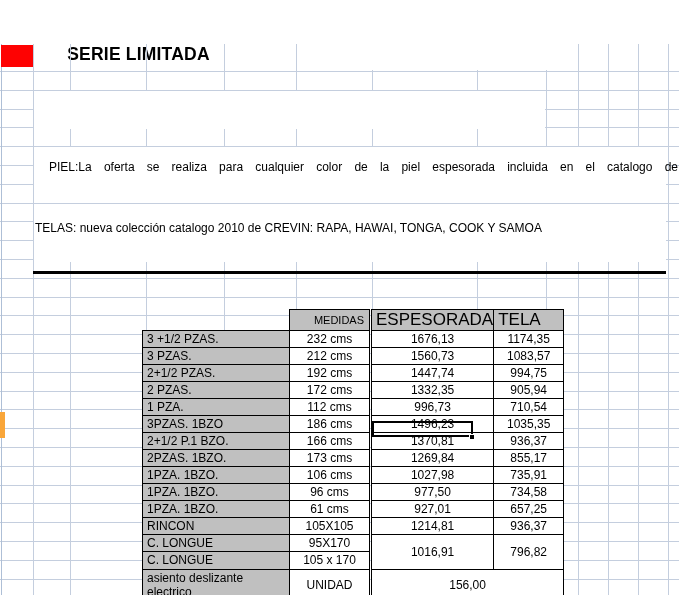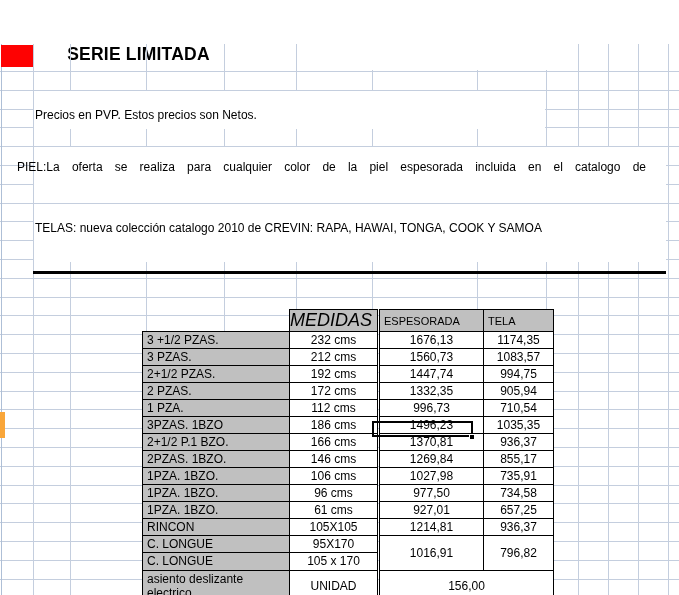--- a/index.html
+++ b/index.html
@@ -14,39 +14,39 @@
   .vline{position:absolute;top:0;width:1px;height:590px;background:#c4cede;pointer-events:none;}
   .vline.strong{background:#aebfd6;}
 
   
   .patch{position:absolute;background:#fff;}
 
   
   .txt{position:absolute;font-size:12px;line-height:15px;white-space:nowrap;}
   #title{left:300px;top:3px;width:277px;text-align:center;
          font-size:17.5px;font-weight:bold;letter-spacing:.2px;white-space:nowrap;margin-top:44px;}
-  #note-piel1{left:17px;top:116px;width:629px;white-space:normal;
+  #note-piel1{left:49px;top:116px;width:629px;white-space:normal;
               text-align:justify;text-align-last:justify;}
   #thickline{position:absolute;left:33px;top:227px;width:633px;height:3px;background:#000;}
 
   
   #cellA1{position:absolute;left:1px;top:1px;width:32px;height:22px;background:#fe0202;}
   #rowmarker{position:absolute;left:0;top:368px;width:5px;height:26px;background:#f9a63a;}
 
   
   #pricetable{position:absolute;left:142px;top:265px;border-collapse:collapse;table-layout:fixed;}
   #pricetable td,#pricetable th{border:1px solid #000;font-size:12px;font-weight:normal;
         padding:0;overflow:hidden;white-space:nowrap;background:#fff;}
   #pricetable .ghost{border:none;background:transparent;}
   #pricetable .g{background:#c0c0c0;}
   #pricetable .lbl{text-align:left;padding-left:4px;}
   #pricetable .ctr{text-align:center;}
   #pricetable .dbl{border-left:3px double #000;}
-  #pricetable th.hmed{font-style:italic;text-align:center;padding-right:5px;font-size:18px;}
-  #pricetable th.hlft{text-align:left;padding-left:4px;font-size:11px;}
+  #pricetable th.hmed{text-align:right;padding-right:5px;font-size:11px;}
+  #pricetable th.hlft{text-align:left;padding-left:4px;font-size:17px;}
   #pricetable tr{height:17px;}
   #pricetable tr.hdr{height:19px;}
   #pricetable tr.cl{height:17.3px;margin-left:6px;}
   #pricetable tr.tall{height:32px;}
   #pricetable .wrap{white-space:normal;line-height:14px;padding-top:1px;padding-bottom:1px;}
 
   
   #selbox{position:absolute;left:372px;top:377px;width:101px;height:16px;
           box-sizing:border-box;border:2px solid #000;background:transparent;}
   #selhandle{position:absolute;left:469px;top:390px;width:4px;height:4px;background:#000;border:1px solid #fff;}
@@ -84,21 +84,20 @@
 
   <div class="patch" style="left:300px;top:0;width:277px;height:26px"></div>
   <div class="patch" style="left:34px;top:47px;width:511px;height:38px"></div>
   <div class="patch" style="left:34px;top:103px;width:632px;height:56px"></div>
   <div class="patch" style="left:34px;top:160px;width:632px;height:58px"></div>
 
   <div id="cellA1"></div>
   <div id="rowmarker"></div>
 
   <div id="title">SERIE LIMITADA</div>
-  <div class="txt" style="left:35px;top:64px">Precios en PVP. Estos precios son Netos.</div>
   <div class="txt" id="note-piel1">PIEL:La oferta se realiza para cualquier color de la piel espesorada incluida en el catalogo de</div>
   <div class="txt" style="left:35px;top:177px">TELAS: nueva colección catalogo 2010 de CREVIN: RAPA, HAWAI, TONGA, COOK Y SAMOA</div>
 
   <div id="thickline"></div>
 
   <table id="pricetable">
     <colgroup>
         <col style="width:147px">
         <col style="width:81px">
         <col style="width:105px">
@@ -148,21 +147,21 @@
           <td class="ctr">1035,35</td>
         </tr>
     <tr>
           <td class="g lbl">2+1/2 P.1 BZO.</td>
           <td class="ctr">166 cms</td>
           <td class="ctr dbl">1370,81</td>
           <td class="ctr">936,37</td>
         </tr>
     <tr>
           <td class="g lbl">2PZAS. 1BZO.</td>
-          <td class="ctr">146 cms</td>
+          <td class="ctr">173 cms</td>
           <td class="ctr dbl">1269,84</td>
           <td class="ctr">855,17</td>
         </tr>
     <tr>
           <td class="g lbl">1PZA. 1BZO.</td>
           <td class="ctr">106 cms</td>
           <td class="ctr dbl">1027,98</td>
           <td class="ctr">735,91</td>
         </tr>
     <tr>

